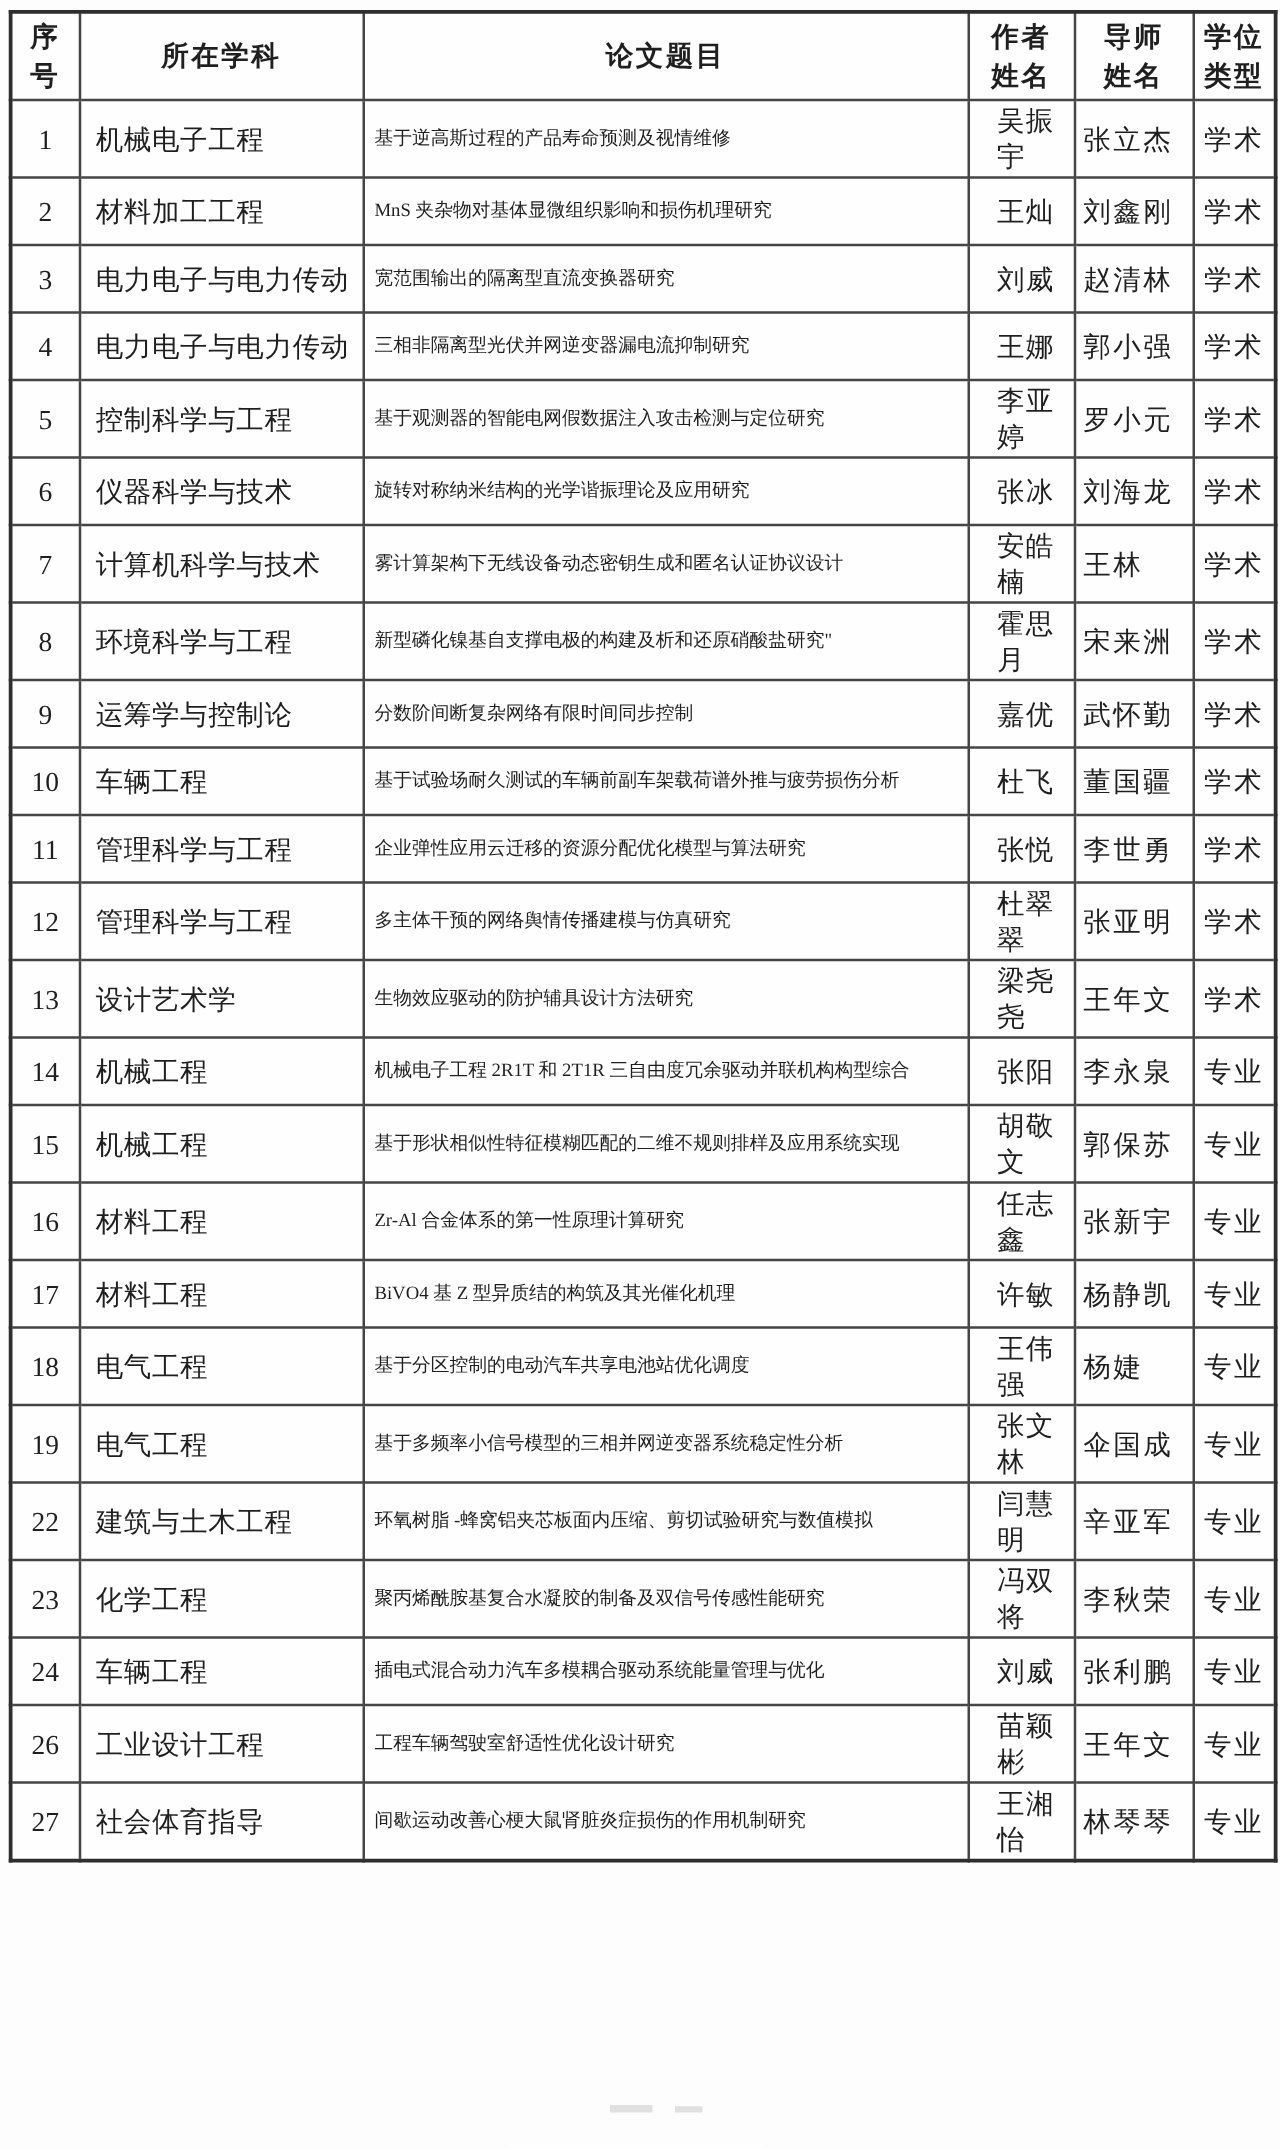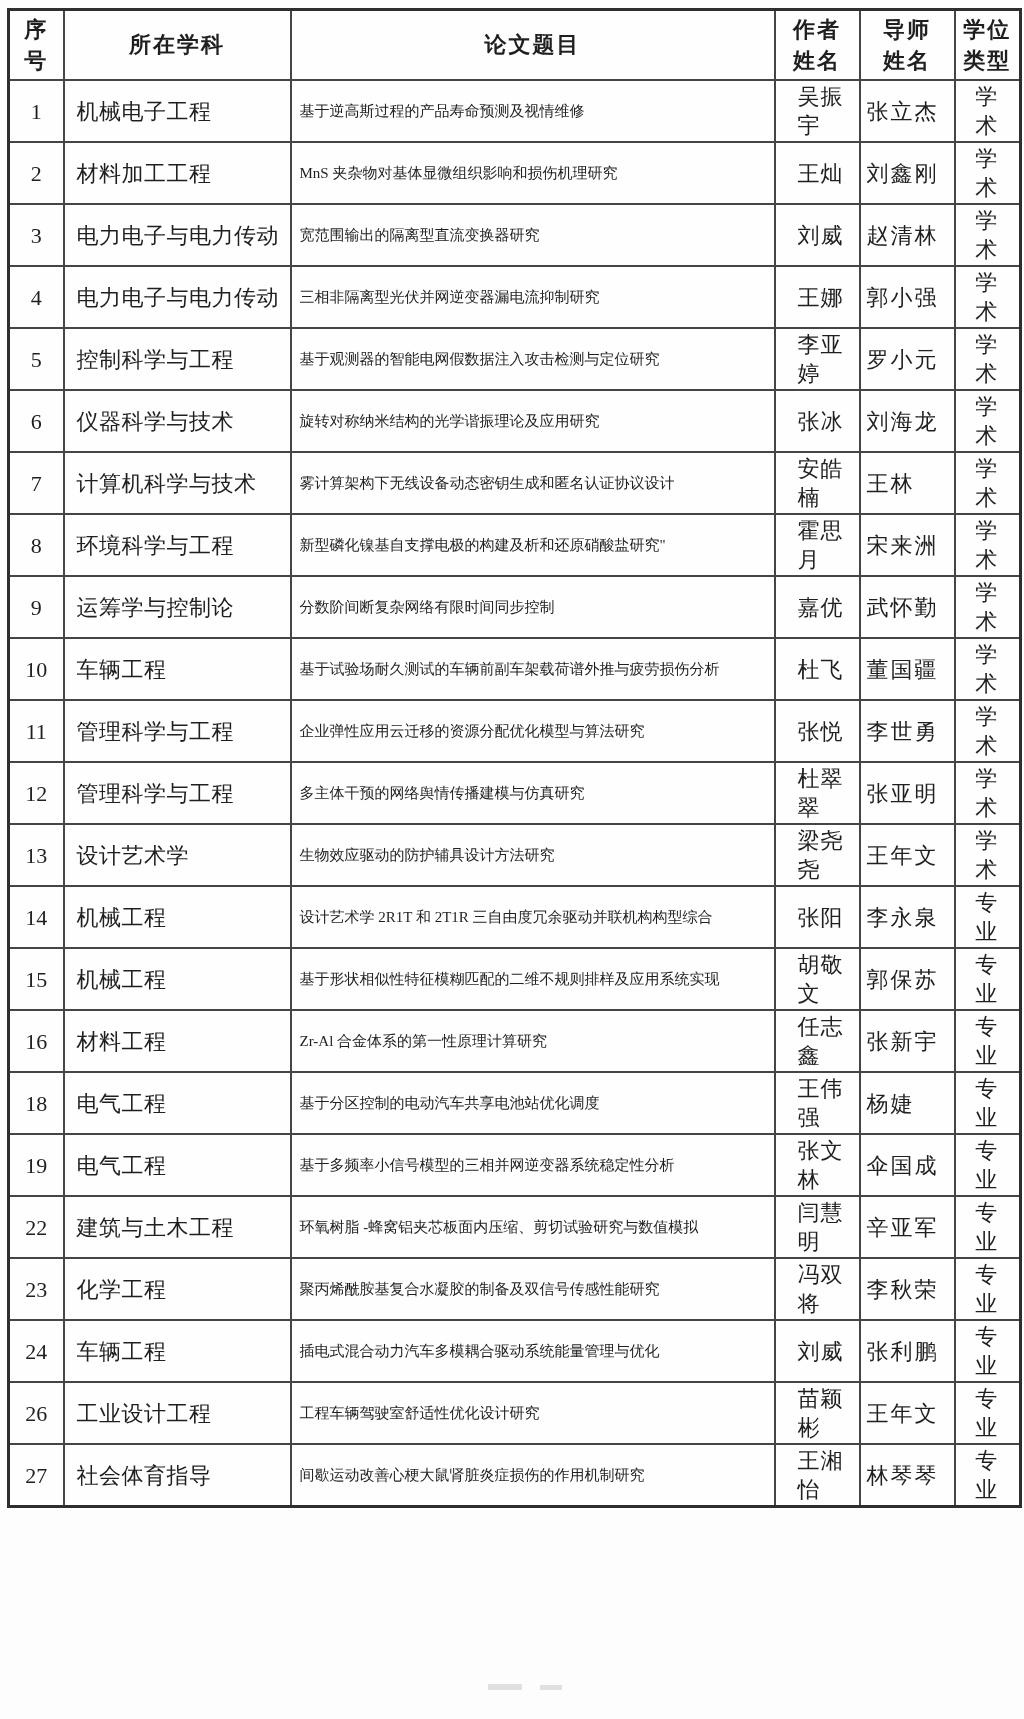--- a/index.html
+++ b/index.html
@@ -44,21 +44,21 @@
     font-size: 22px;
     height: 50px;
     line-height: 29px;
     padding: 1px 6px;
   }
   td.col-no    { text-align: center; padding: 1px 2px; }
   td.col-disc  { padding-left: 12px; letter-spacing: 0.5px; }
   td.col-title { font-size: 15px; padding-left: 8px; padding-right: 4px; }
   td.col-author  { padding-left: 22px; letter-spacing: 1px; }
   td.col-advisor { padding-left: 6px; letter-spacing: 2px; border-radius: 23px; }
-  td.col-degree  { text-align: center; letter-spacing: 2px; padding: 1px 12px; }
+  td.col-degree  { text-align: center; letter-spacing: 2px; padding: 1px 0; }
   .smudge {
     position: absolute;
     background: #c9c9c9;
     opacity: 0.55;
   }
   .smudge.s1 { left: 488px; top: 1684px; width: 34px; height: 6px; }
   .smudge.s2 { left: 540px; top: 1685px; width: 22px; height: 5px; }
 </style>
 </head>
 <body>
@@ -188,39 +188,47 @@
           <td class="col-no">13</td>
           <td class="col-disc">设计艺术学</td>
           <td class="col-title">生物效应驱动的防护辅具设计方法研究</td>
           <td class="col-author">梁尧尧</td>
           <td class="col-advisor">王年文</td>
           <td class="col-degree">学术</td>
         </tr>
         <tr>
           <td class="col-no">14</td>
           <td class="col-disc">机械工程</td>
-          <td class="col-title">设计艺术学 2R1T 和 2T1R 三自由度冗余驱动并联机构构型综合</td>
+          <td class="col-title">机械电子工程 2R1T 和 2T1R 三自由度冗余驱动并联机构构型综合</td>
           <td class="col-author">张阳</td>
           <td class="col-advisor">李永泉</td>
           <td class="col-degree">专业</td>
         </tr>
         <tr>
           <td class="col-no">15</td>
           <td class="col-disc">机械工程</td>
           <td class="col-title">基于形状相似性特征模糊匹配的二维不规则排样及应用系统实现</td>
           <td class="col-author">胡敬文</td>
           <td class="col-advisor">郭保苏</td>
           <td class="col-degree">专业</td>
         </tr>
         <tr>
           <td class="col-no">16</td>
           <td class="col-disc">材料工程</td>
           <td class="col-title">Zr-Al 合金体系的第一性原理计算研究</td>
           <td class="col-author">任志鑫</td>
           <td class="col-advisor">张新宇</td>
+          <td class="col-degree">专业</td>
+        </tr>
+        <tr>
+          <td class="col-no">17</td>
+          <td class="col-disc">材料工程</td>
+          <td class="col-title">BiVO4 基 Z 型异质结的构筑及其光催化机理</td>
+          <td class="col-author">许敏</td>
+          <td class="col-advisor">杨静凯</td>
           <td class="col-degree">专业</td>
         </tr>
         <tr>
           <td class="col-no">18</td>
           <td class="col-disc">电气工程</td>
           <td class="col-title">基于分区控制的电动汽车共享电池站优化调度</td>
           <td class="col-author">王伟强</td>
           <td class="col-advisor">杨婕</td>
           <td class="col-degree">专业</td>
         </tr>

